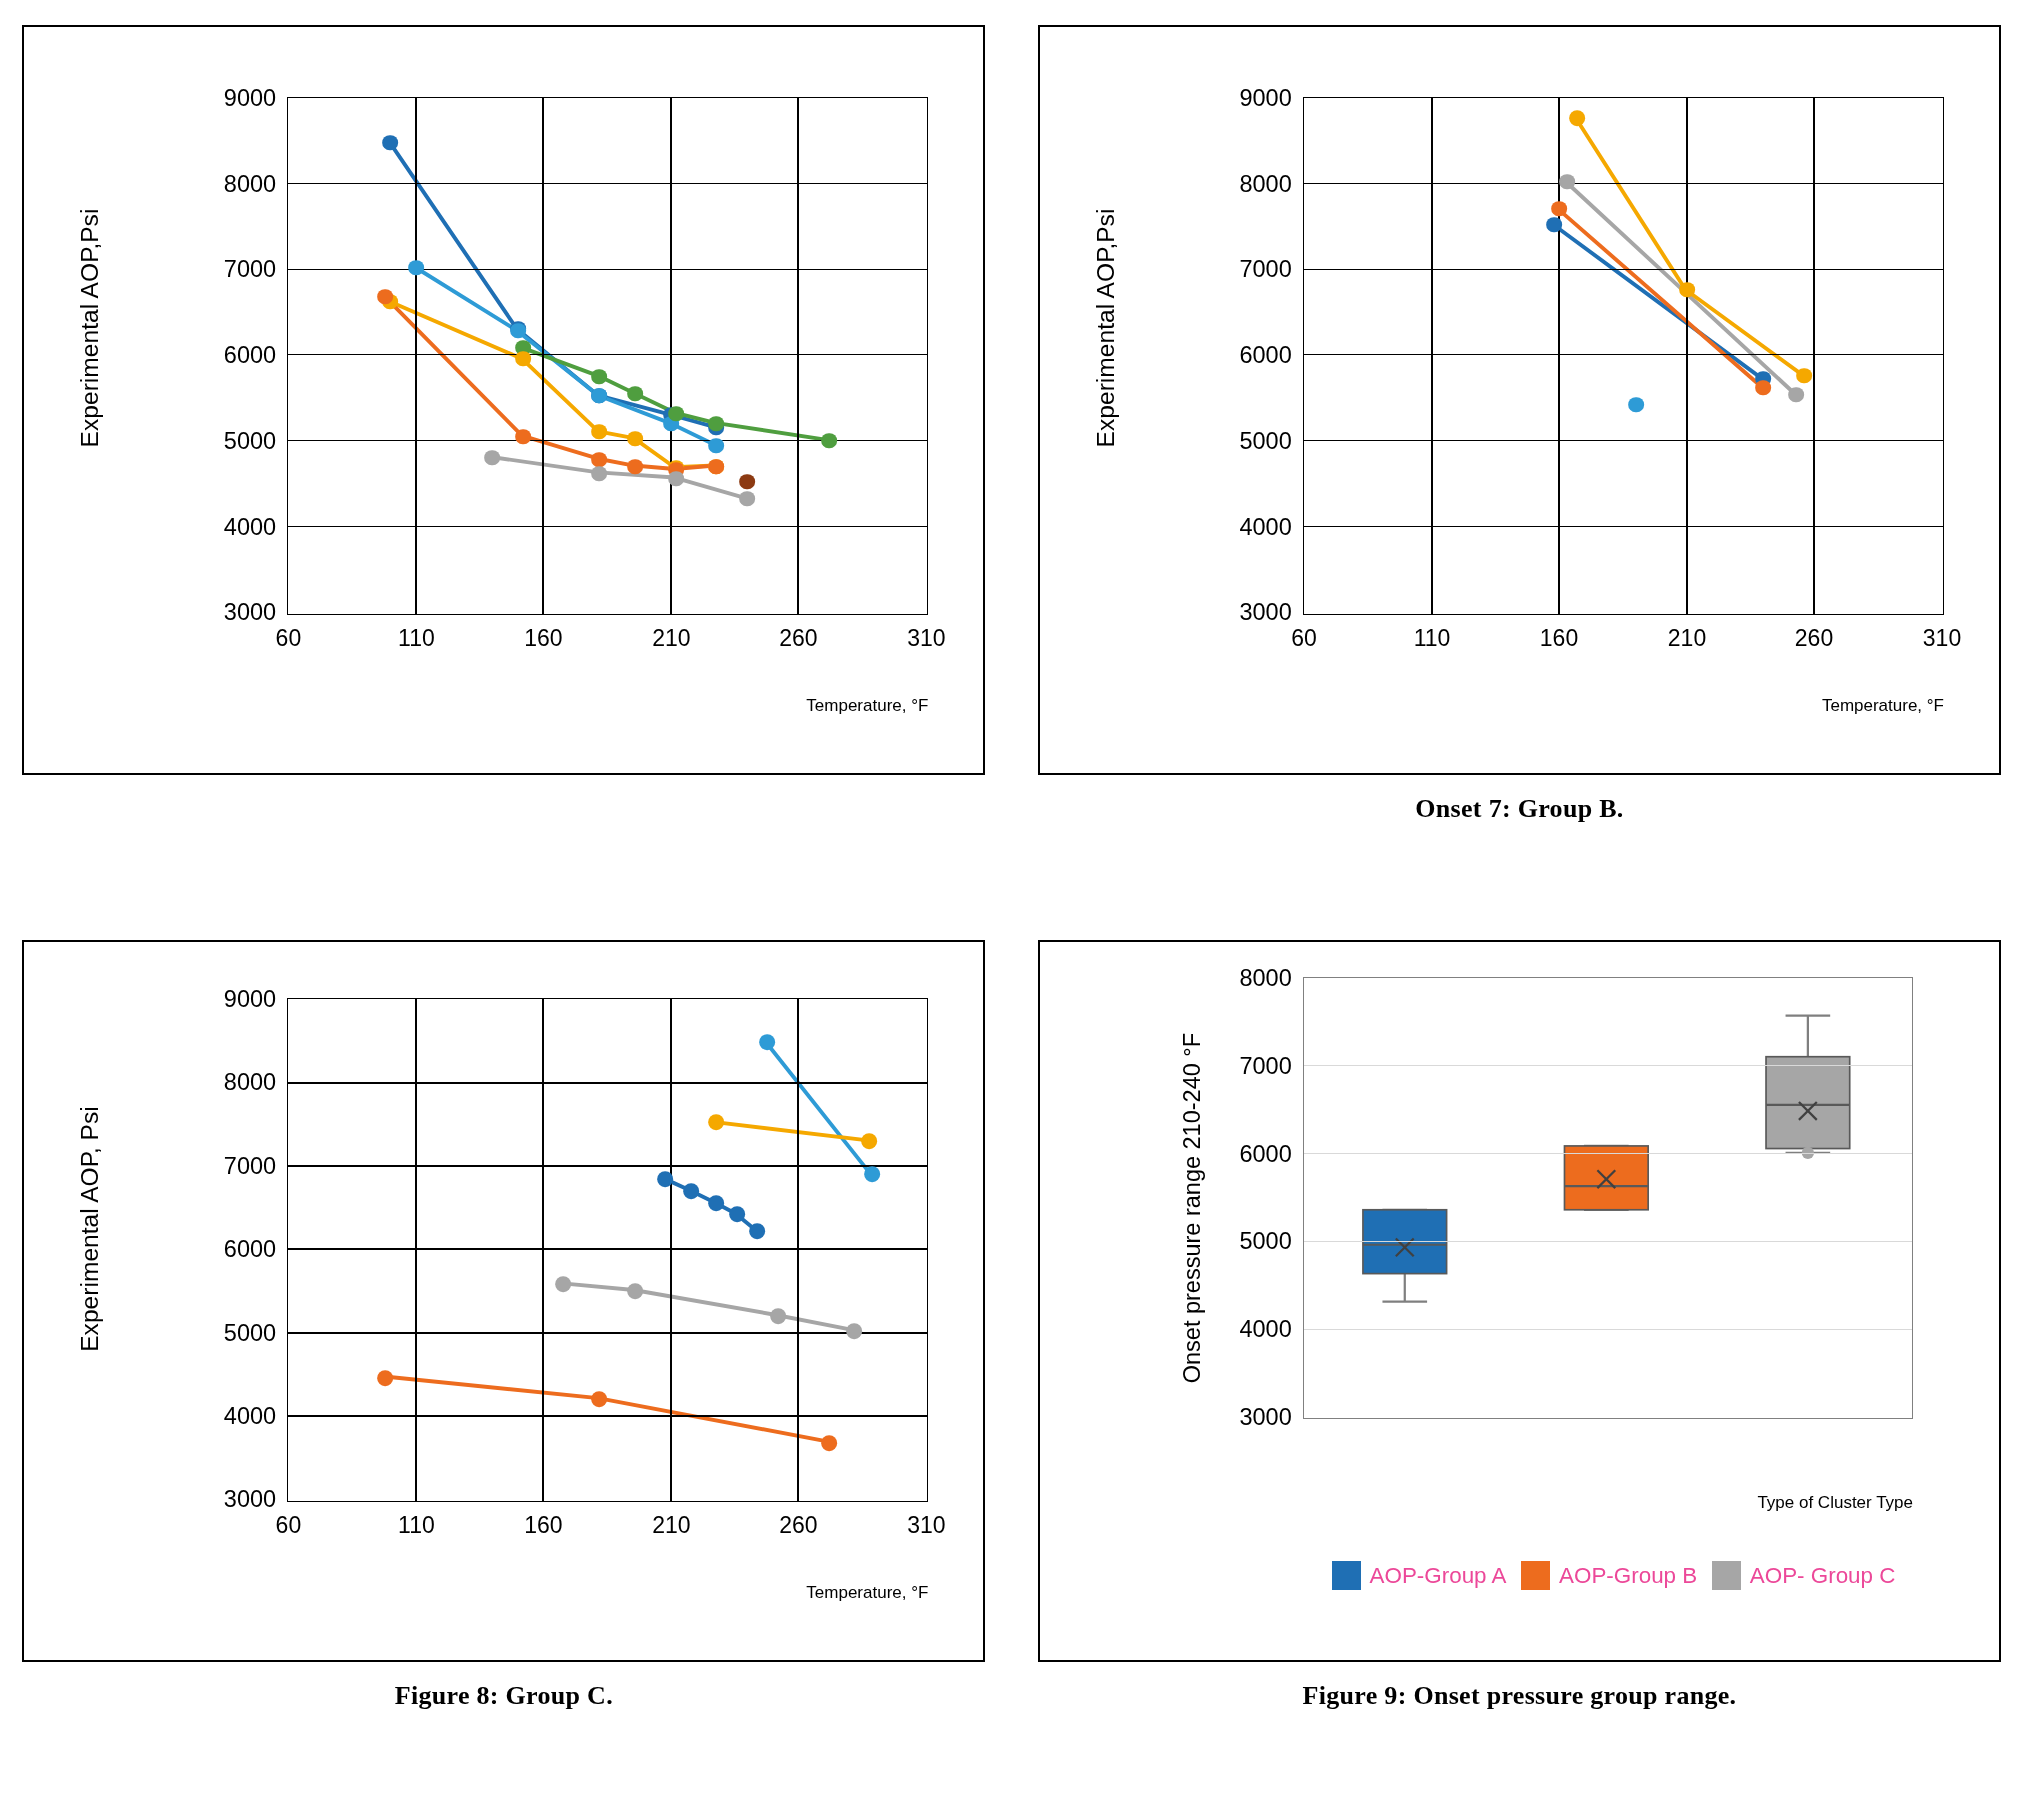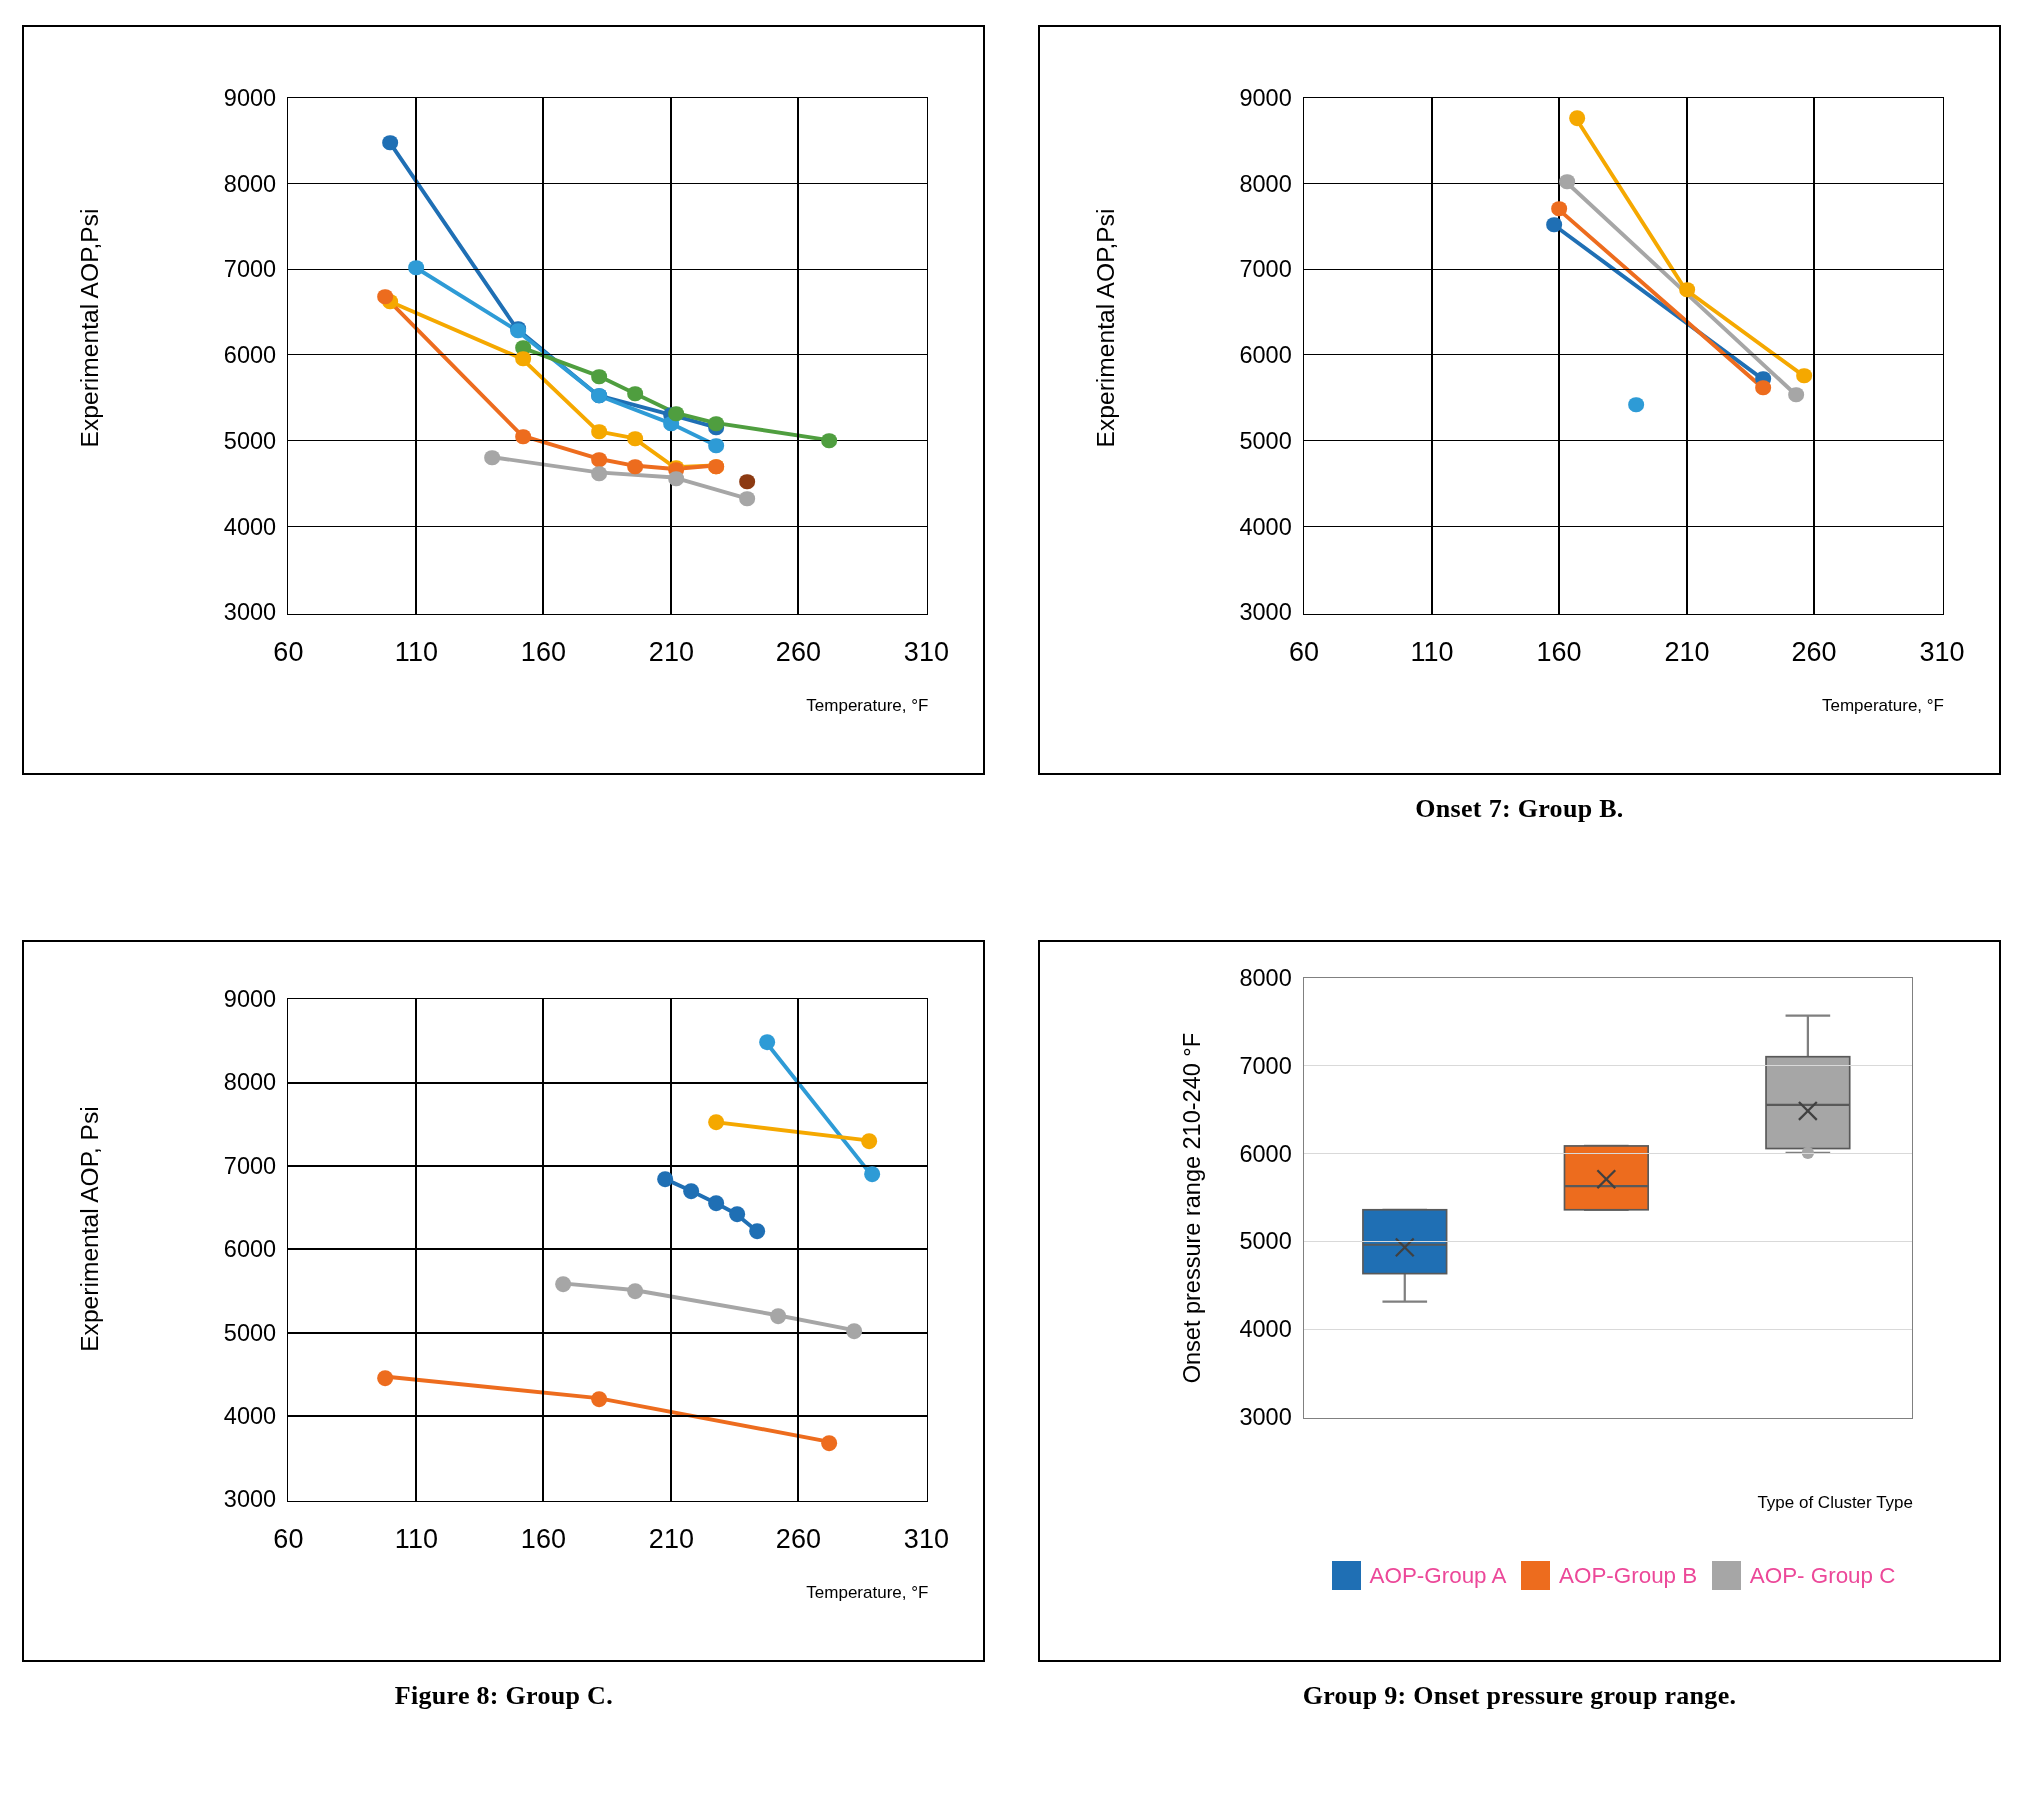--- a/index.html
+++ b/index.html
@@ -15,22 +15,22 @@
 
   
   .chart{position:absolute;inset:0;}
   .plot{position:absolute;border:1.7px solid #000;box-sizing:border-box;background:#fff;}
   .gl{position:absolute;background:#000;}
   .gl.h{height:1.7px;left:0;right:0;}
   .gl.v{width:1.7px;top:0;bottom:0;}
 
   .ytick{position:absolute;right:100%;margin-right:12.3px;transform:translateY(-50%);
          font-size:23.5px;color:#000;white-space:nowrap;}
-  .xtick{position:absolute;top:100%;margin-top:23px;transform:translateX(-50%);
-         font-size:27px;color:#000;white-space:nowrap;}
+  .xtick{position:absolute;top:100%;margin-top:11px;transform:translateX(-50%);
+         font-size:23px;color:#000;white-space:nowrap;}
 
   .ylabel{position:absolute;transform-origin:50% 50%;transform:rotate(-90deg);
           font-size:24.6px;color:#000;white-space:nowrap;text-align:center;}
   .xlabel{position:absolute;font-size:17px;color:#000;white-space:nowrap;text-align:right;}
 
   .pt{position:absolute;border-radius:50%;transform:translate(-50%,-50%);}
   svg.lines{position:absolute;inset:0;overflow:visible;}
 
   
   .bp-plot{position:absolute;border:1.7px solid #808080;box-sizing:border-box;background:#fff;}
@@ -286,17 +286,17 @@
               <span class="swatch" style="background: rgb(237, 108, 30);"></span>
               <span class="legend-label">AOP-Group B</span>
             </div>
             <div class="legend-item">
               <span class="swatch" style="background: rgb(166, 166, 166);"></span>
               <span class="legend-label">AOP- Group C</span>
             </div>
           </div>
       </div>
     </div>
-    <div class="caption">Group 9: Onset pressure group range.</div>
+    <div class="caption">Figure 9: Onset pressure group range.</div>
   </div>
 
 </div>
 
 
 </body></html>

